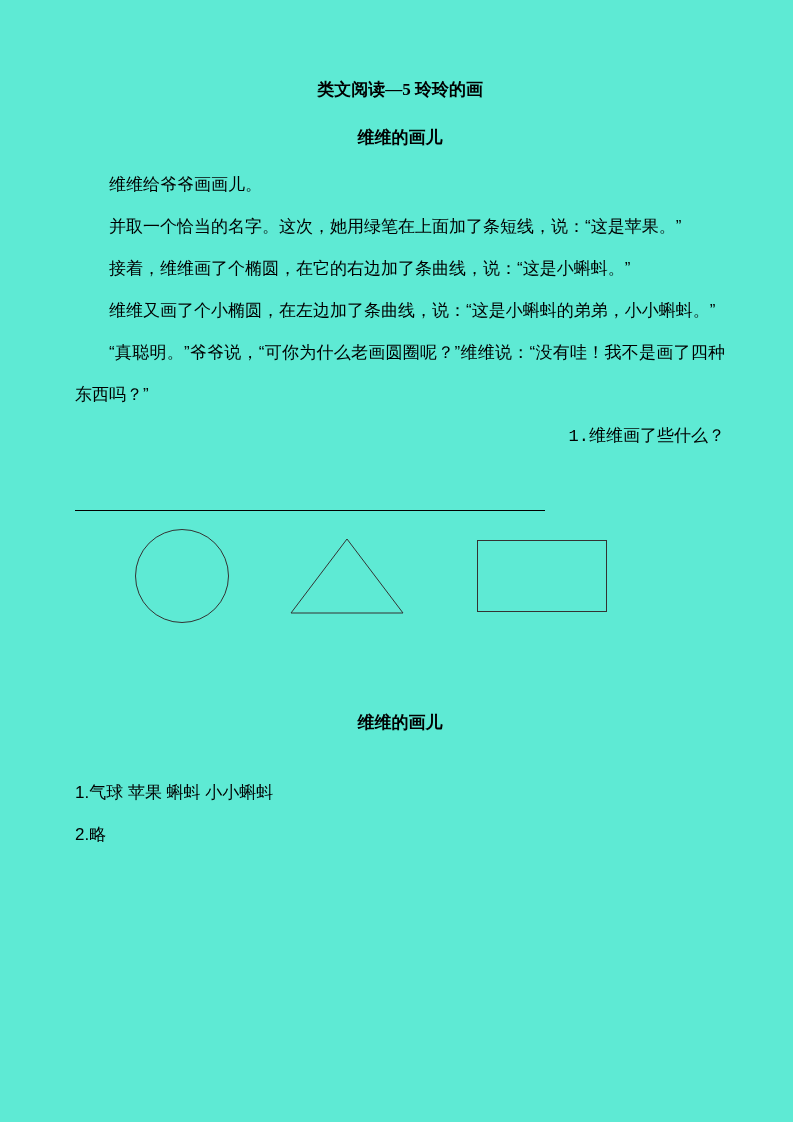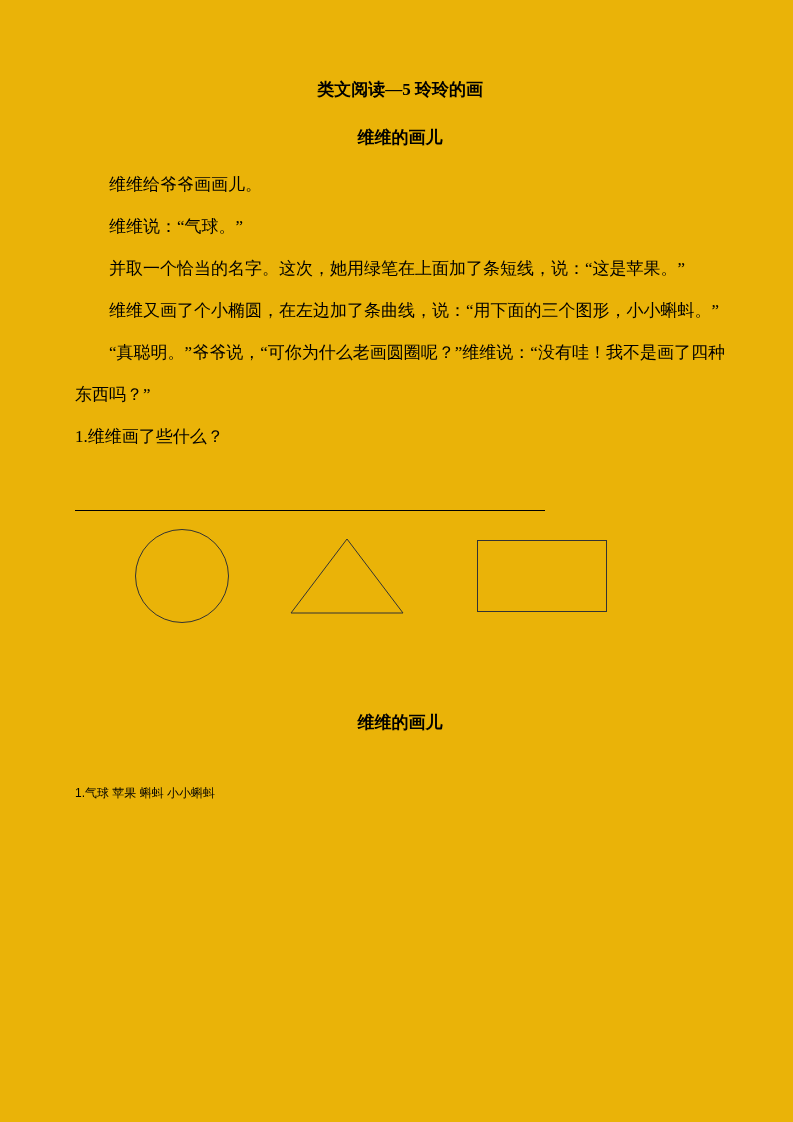--- a/index.html
+++ b/index.html
@@ -4,21 +4,21 @@
 <style>
   html, body {
     margin: 0;
     padding: 0;
     background: #ffffff;
   }
   .page {
     position: relative;
     width: 793px;
     height: 1122px;
-    background: #eab308;
+    background: #5eead4;
     color: #000000;
     box-sizing: border-box;
     padding: 78px 68px 0 75px;
     overflow: hidden;
     font-family: "Liberation Serif", "DejaVu Serif", serif;
   }
   .doc-title {
     margin: 0;
     text-align: center;
     font-size: 17px;
@@ -33,27 +33,28 @@
     font-weight: bold;
     line-height: 24px;
     font-family: "Liberation Serif", "DejaVu Serif", serif;
   }
   .story p {
     margin: 0;
     font-size: 17px;
     line-height: 42px;
     text-indent: 2em;
     text-align: justify;
-    font-family: Liberation Serif, serif;
+    font-family: Liberation Sans, sans-serif;
   }
   .question {
     margin: 0;
     font-size: 17px;
     line-height: 42px;
-    font-family: Liberation Serif, serif;
+    font-family: Liberation Mono, monospace;
+    text-align: right;
   }
   .answer-rule {
     width: 470px;
     height: 0;
     border-bottom: 1px solid #000;
     margin-top: 52px;
     margin-bottom: 14px;
   }
   .shapes-row {
     margin-top: 14px;
@@ -82,54 +83,55 @@
   }
   .answers-heading {
     margin: 84px 0 0 0;
     text-align: center;
     font-size: 17px;
     font-weight: bold;
     font-family: "Liberation Sans", "DejaVu Sans", sans-serif;
   }
   .answer-item {
     margin: 0;
-    font-size: 12px;
+    font-size: 17px;
     line-height: 42px;
     font-family: "Liberation Sans", "DejaVu Sans", sans-serif;
   }
   .answer-item.first {
     margin-top: 38px;
   }
 </style>
 </head>
 <body>
 
 <div class="page">
 
   <h1 class="doc-title">类文阅读—5 玲玲的画</h1>
   <h2 class="story-title">维维的画儿</h2>
 
   <div class="story">
     <p>维维给爷爷画画儿。</p>
-    <p>维维说：“气球。”</p>
     <p>并取一个恰当的名字。这次，她用绿笔在上面加了条短线，说：“这是苹果。”</p>
-    <p>维维又画了个小椭圆，在左边加了条曲线，说：“用下面的三个图形，小小蝌蚪。”</p>
+    <p>接着，维维画了个椭圆，在它的右边加了条曲线，说：“这是小蝌蚪。”</p>
+    <p>维维又画了个小椭圆，在左边加了条曲线，说：“这是小蝌蚪的弟弟，小小蝌蚪。”</p>
     <p>“真聪明。”爷爷说，“可你为什么老画圆圈呢？”维维说：“没有哇！我不是画了四种东西吗？”</p>
   </div>
 
   <p class="question">1.维维画了些什么？</p>
 
   <div class="answer-rule"></div>
 
 
   <div class="shapes-row">
     <div class="shape-circle"></div>
     <svg class="shape-triangle" width="116" height="78" viewBox="0 0 116 78">
       <polygon points="58,2 2,76 114,76" fill="none" stroke="#333" stroke-width="1"></polygon>
     </svg>
     <div class="shape-rect"></div>
   </div>
 
   <h3 class="answers-heading">维维的画儿</h3>
 
   <p class="answer-item first">1.气球 苹果 蝌蚪 小小蝌蚪</p>
+  <p class="answer-item">2.略</p>
 
 </div>
 
 </body></html>

